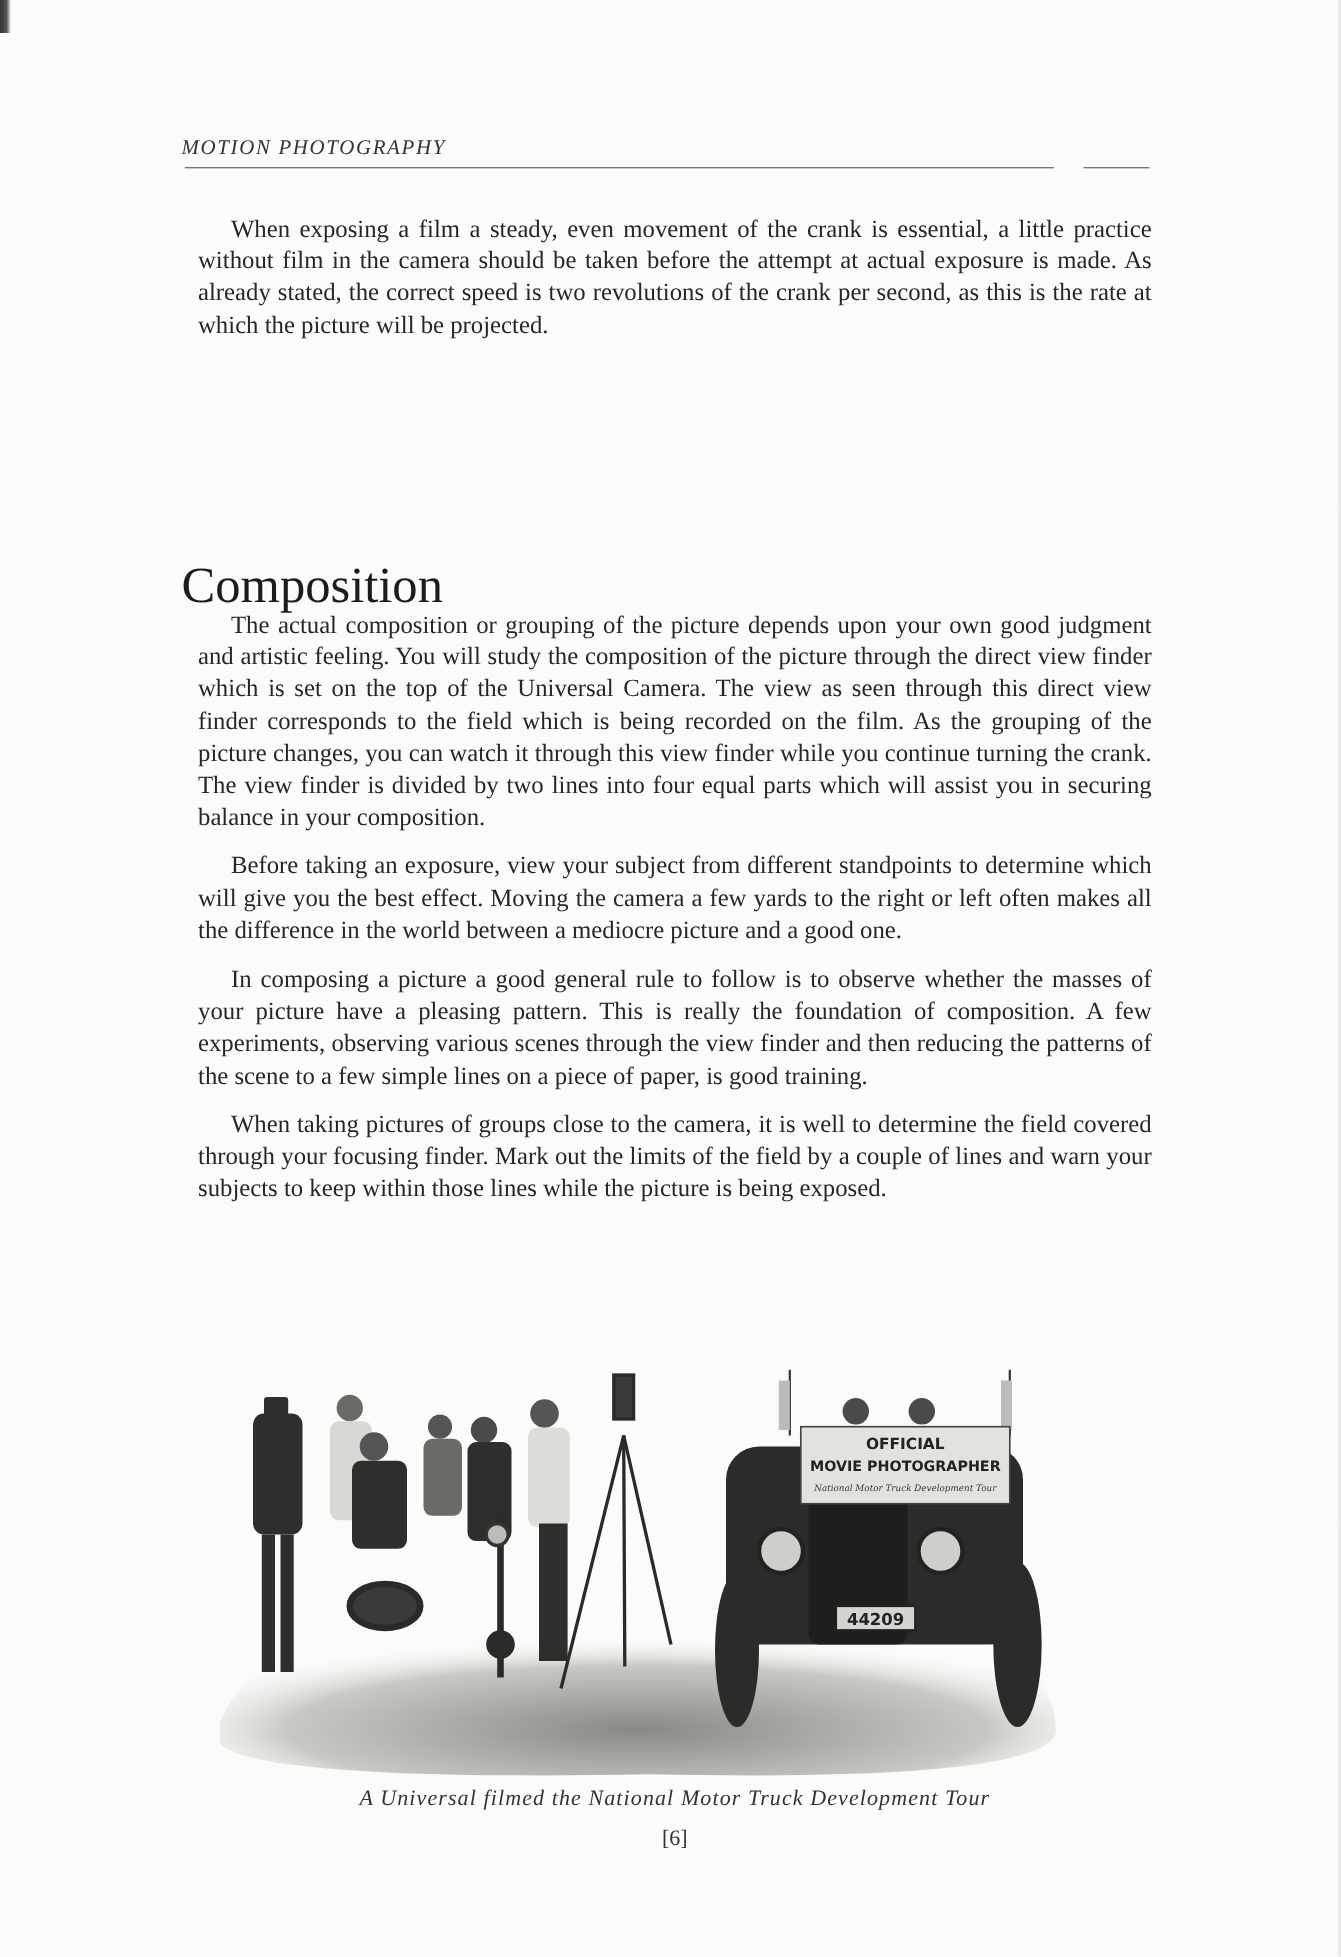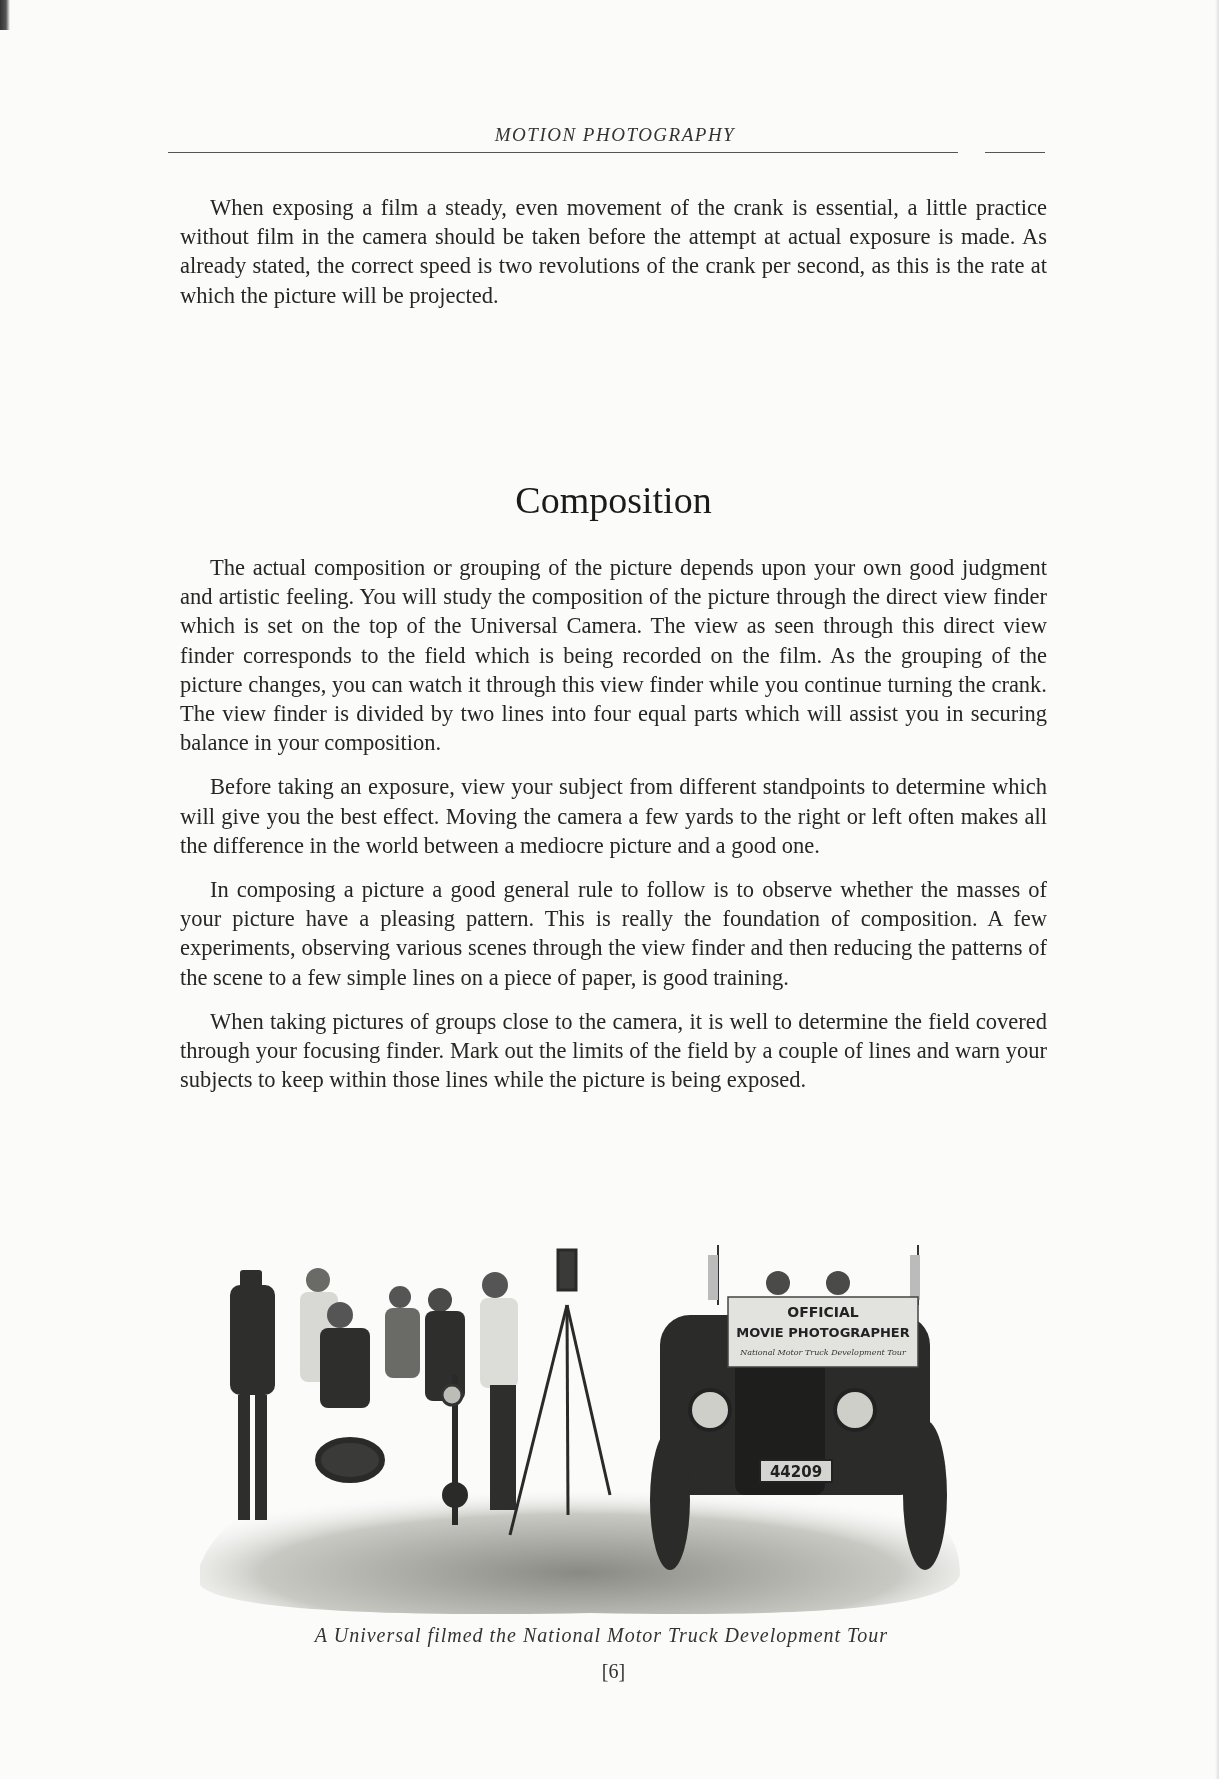--- a/index.html
+++ b/index.html
@@ -11,47 +11,47 @@
   }
   .page-edge-left {
     position: absolute; left: 0; top: 0; width: 10px; height: 30px;
     background: linear-gradient(90deg, #333 0%, #555 60%, transparent 100%);
   }
   .page-edge-right {
     position: absolute; right: 0; top: 0; width: 4px; height: 1779px;
     background: linear-gradient(90deg, transparent, #e0e0de);
   }
   .header {
-    position: absolute; left: 165px; top: 124px; width: 900px; text-align: center;
+    position: absolute; left: 165px; top: 124px; width: 900px; 
     font-family: "Liberation Serif", serif; font-style: italic;
     font-size: 19px; letter-spacing: 1.5px; color: #333;
   }
   .header-rule {
     position: absolute; top: 152px; height: 1px; background: #555;
   }
   .rule-a { left: 168px; width: 790px; }
   .rule-b { left: 985px; width: 60px; }
   .body-text {
     position: absolute; left: 165px; width: 897px;
     font-family: "Liberation Serif", serif;
     font-size: 22.5px; line-height: 29.2px;
     text-align: justify; color: #262626;
   }
   .body-text p { margin: 15px; text-indent: 30px; }
   .sec1 { top: 178px; }
   .section-title {
-    position: absolute; left: 165px; top: 478px; width: 897px; text-align: center;
-    font-family: "Liberation Serif", serif; font-size: 38px; color: #1b1b1b;
+    position: absolute; left: 165px; top: 505px; width: 897px; 
+    font-family: "Liberation Serif", serif; font-size: 46px; color: #1b1b1b;
   }
   .sec2 { top: 538px; }
   .photo {
     position: absolute; left: 190px; top: 1245px; width: 780px; height: 372px;
   }
   .caption {
-    position: absolute; left: 153px; top: 1624px; width: 897px; text-align: center;
+    position: absolute; left: 165px; top: 1624px; width: 897px; text-align: center;
     font-family: "Liberation Serif", serif; font-style: italic; font-size: 20px;
     letter-spacing: 1px; color: #333;
   }
   .page-number {
     position: absolute; left: 165px; top: 1660px; width: 897px; text-align: center;
     font-family: "Liberation Serif", serif; font-size: 20px; color: #333;
   }
   .sign-text { font-family: "DejaVu Sans", sans-serif; font-weight: bold; }
 </style>
 </head>

